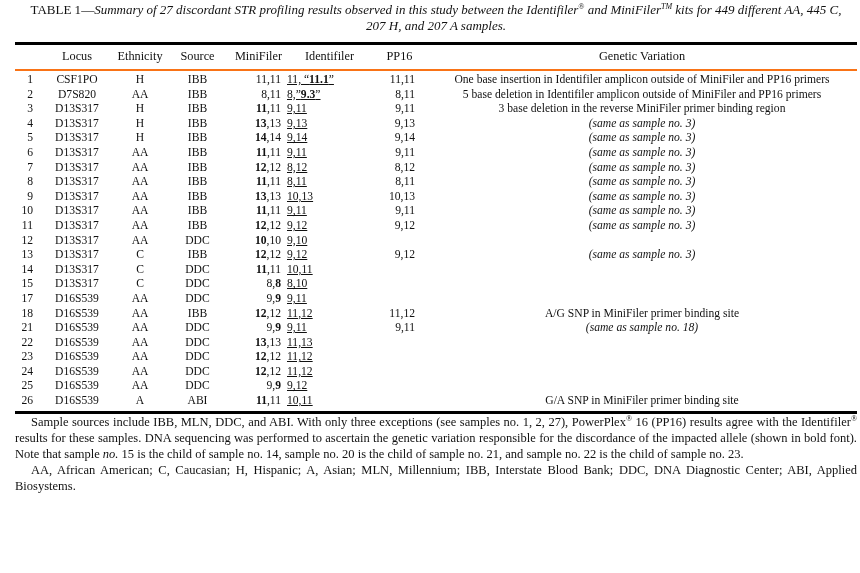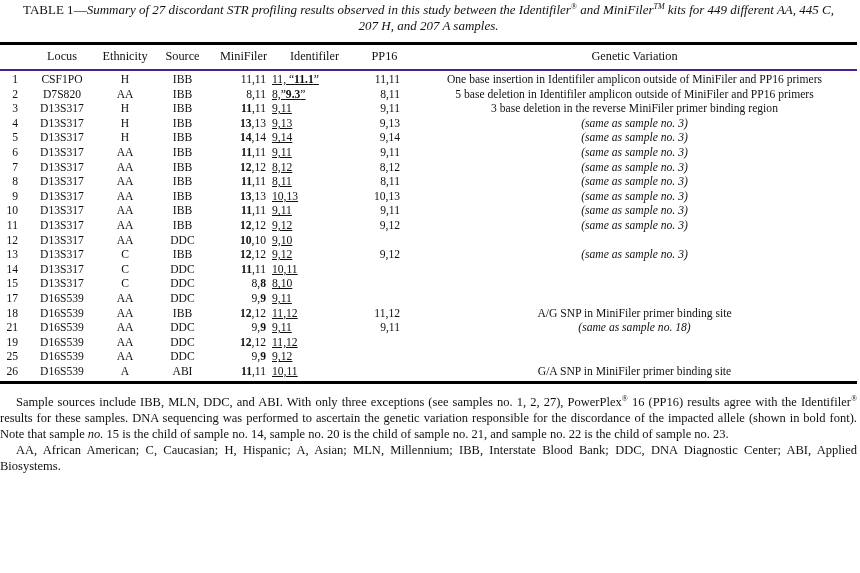--- a/index.html
+++ b/index.html
@@ -6,21 +6,21 @@
     margin: 0;
     padding: 0;
     background: #ffffff;
     color: #111111;
     font-family: "Liberation Serif", "DejaVu Serif", serif;
   }
   .page {
     width: 860px;
     height: 573px;
     box-sizing: border-box;
-    padding: 2px 3px 0 0;
+    padding: 2px 3px 0 15px;
     overflow: hidden;
   }
   
   .caption {
     text-align: center;
     font-size: 13px;
     line-height: 16px;
     margin-bottom: 8px;
   }
   .caption .it { font-style: italic; }
@@ -35,21 +35,21 @@
     width: 100%;
     border-collapse: collapse;
     border-top: 3px solid #000;
     border-bottom: 3px solid #000;
     table-layout: fixed;
   }
   thead th {
     font-weight: normal;
     font-size: 12.3px;
     padding: 4px 0 5px 0;
-    border-bottom: 2px solid #4c1d95;
+    border-bottom: 2px solid #f97316;
     text-align: center;
   }
   tbody td {
     font-size: 11.6px;
     line-height: 14.6px;
     padding: 0;
     white-space: nowrap;
     overflow: visible;
   }
   tbody tr:first-child td { padding-top: 2px; }
@@ -59,21 +59,20 @@
   .c-eth   { text-align: center; }
   .c-src   { text-align: center; }
   .c-mini  { text-align: right; padding-right: 6px; }
   .c-ident { text-align: left; text-decoration: underline; }
   .c-pp16  { text-align: right; padding-right: 12px; }
   .c-var   { text-align: center; }
   tbody b { font-weight: bold; }
   tbody i { font-style: italic; }
   
   .footnotes {
-    margin-top: 10px;
     font-size: 12.5px;
     line-height: 16px;
     text-align: justify;
   }
   .fn { margin: 0; text-indent: 16px; }
   .fn sup {
     font-size: 8px;
     line-height: 0;
     vertical-align: super;
   }
@@ -287,21 +286,41 @@
       <td class="c-no">21</td>
       <td class="c-locus">D16S539</td>
       <td class="c-eth">AA</td>
       <td class="c-src">DDC</td>
       <td class="c-mini">9,<b>9</b></td>
       <td class="c-ident">9,11</td>
       <td class="c-pp16">9,11</td>
       <td class="c-var"><i>(same as sample no. 18)</i></td>
     </tr>
         <tr>
-      <td class="c-no">19</td>
+      <td class="c-no">22</td>
+      <td class="c-locus">D16S539</td>
+      <td class="c-eth">AA</td>
+      <td class="c-src">DDC</td>
+      <td class="c-mini"><b>13</b>,13</td>
+      <td class="c-ident">11,13</td>
+      <td class="c-pp16"></td>
+      <td class="c-var"></td>
+    </tr>
+        <tr>
+      <td class="c-no">23</td>
+      <td class="c-locus">D16S539</td>
+      <td class="c-eth">AA</td>
+      <td class="c-src">DDC</td>
+      <td class="c-mini"><b>12</b>,12</td>
+      <td class="c-ident">11,12</td>
+      <td class="c-pp16"></td>
+      <td class="c-var"></td>
+    </tr>
+        <tr>
+      <td class="c-no">24</td>
       <td class="c-locus">D16S539</td>
       <td class="c-eth">AA</td>
       <td class="c-src">DDC</td>
       <td class="c-mini"><b>12</b>,12</td>
       <td class="c-ident">11,12</td>
       <td class="c-pp16"></td>
       <td class="c-var"></td>
     </tr>
         <tr>
       <td class="c-no">25</td>

